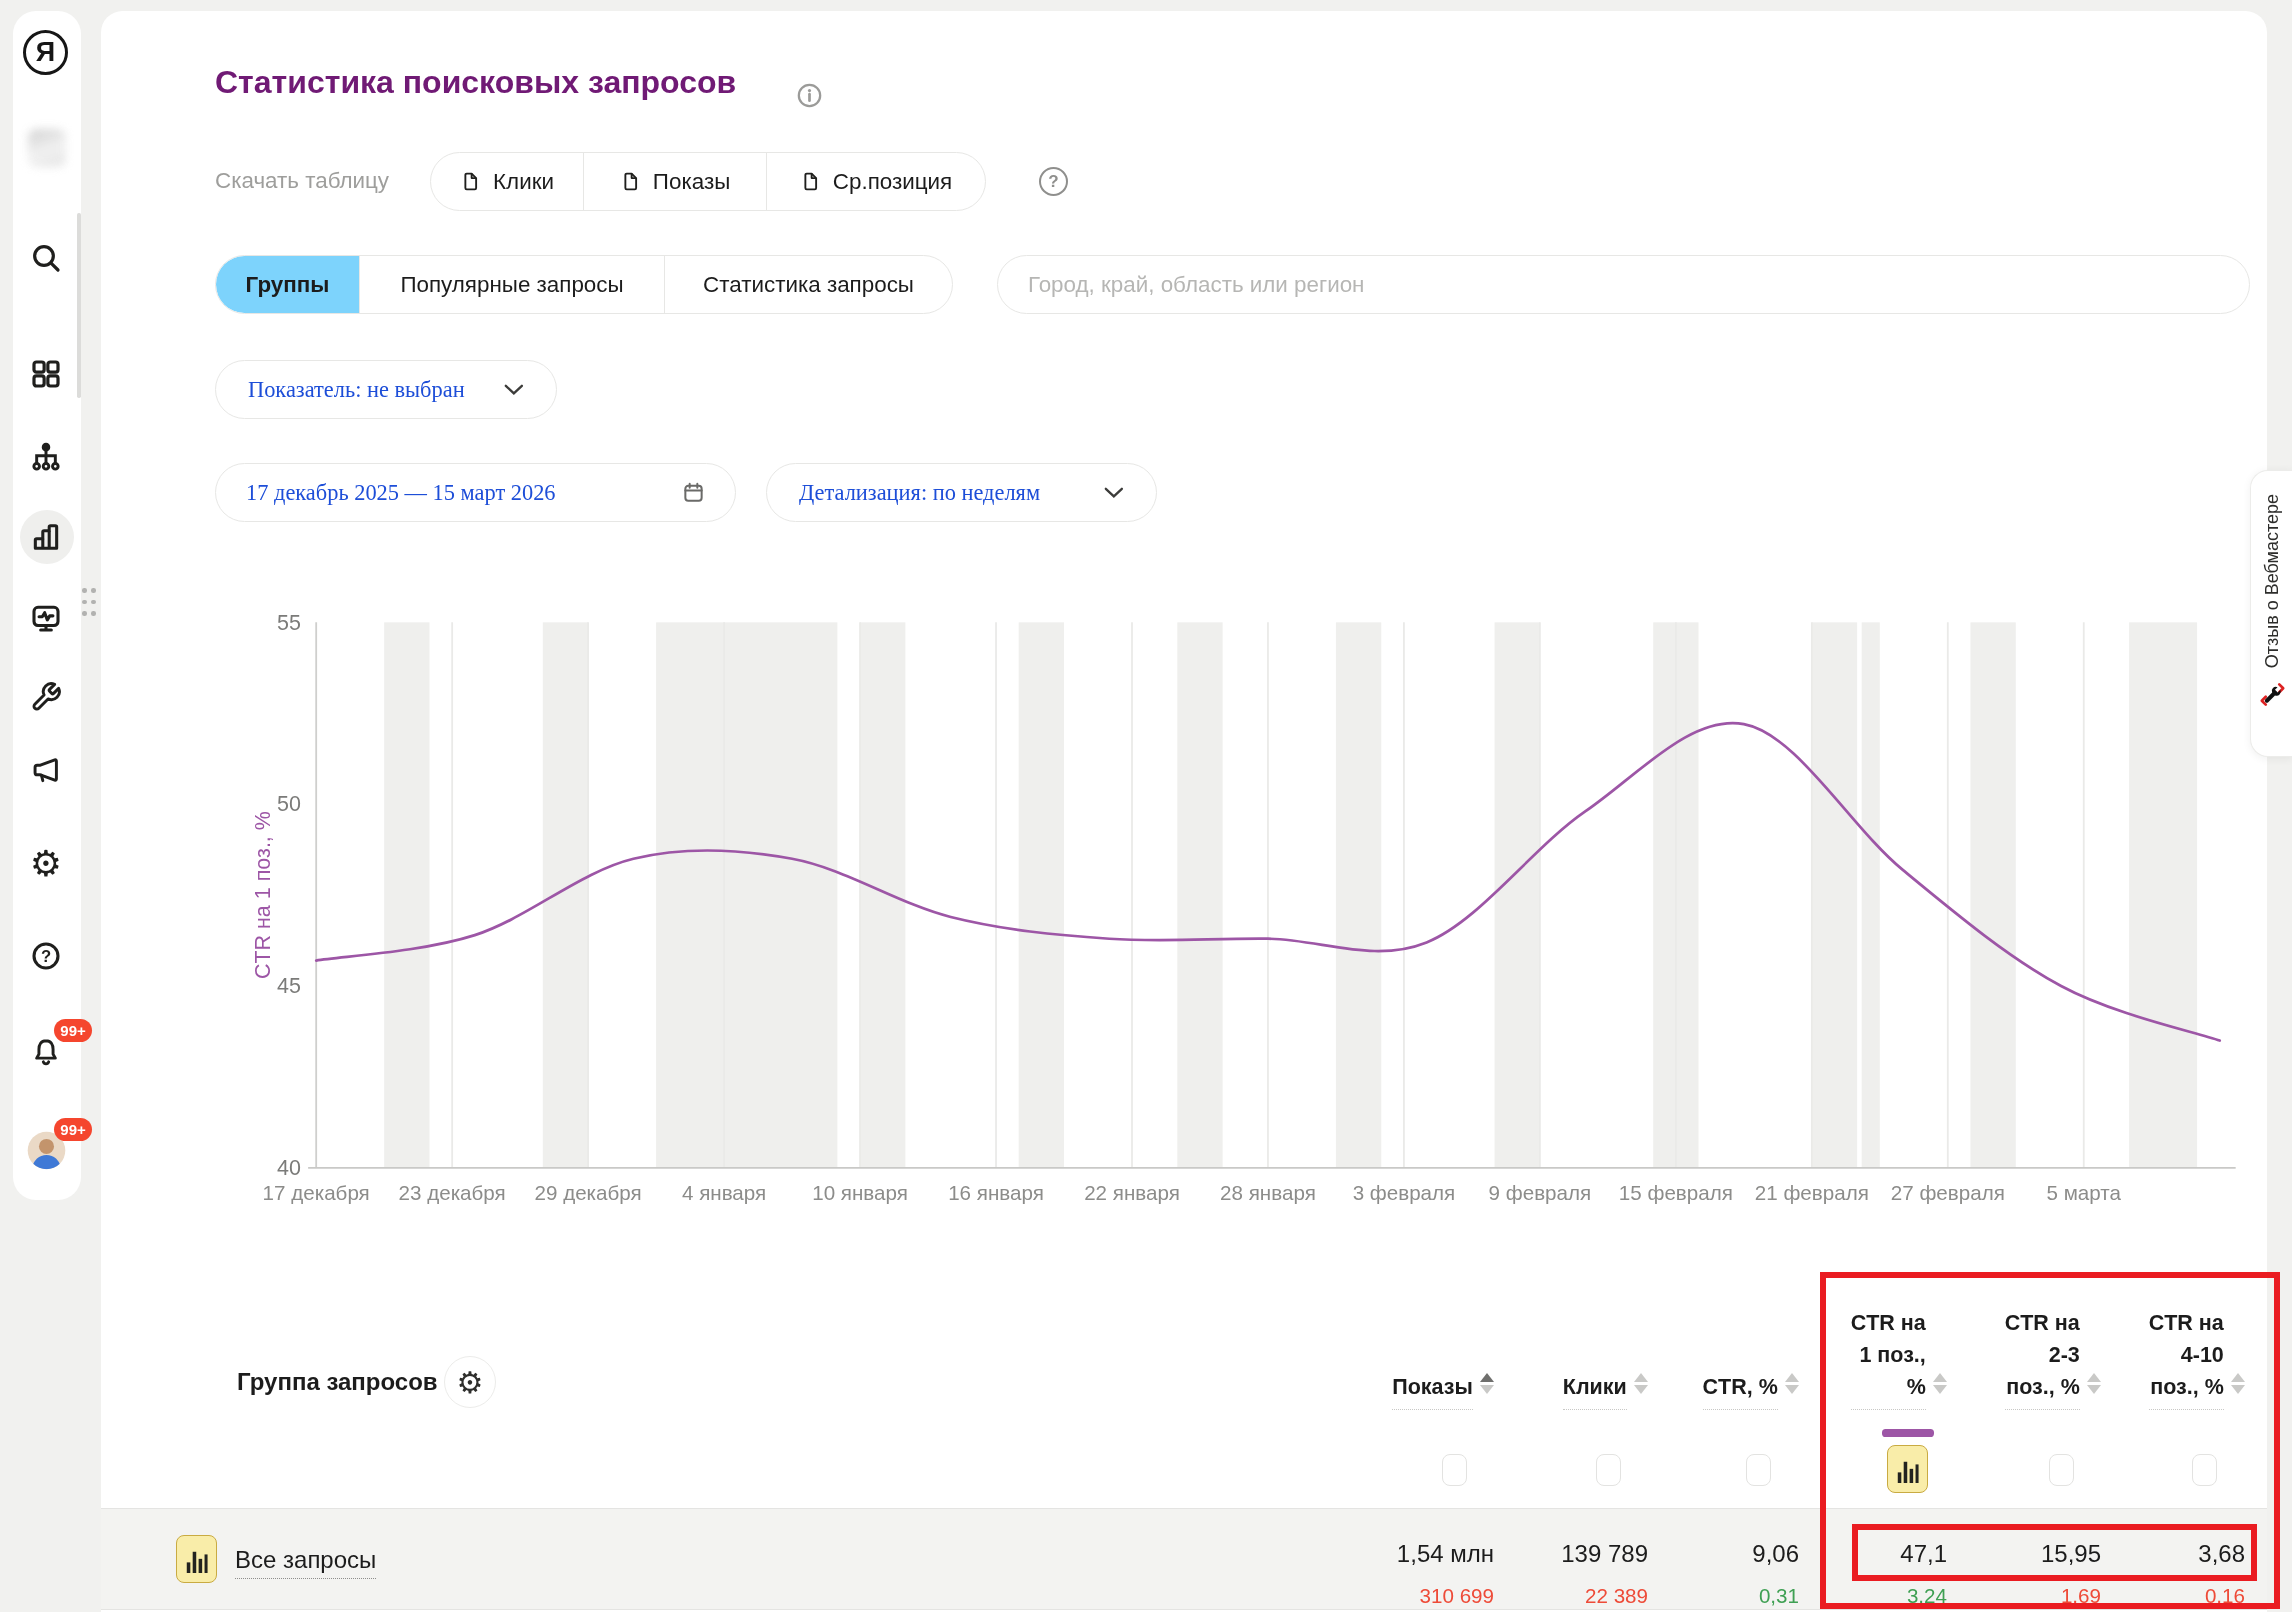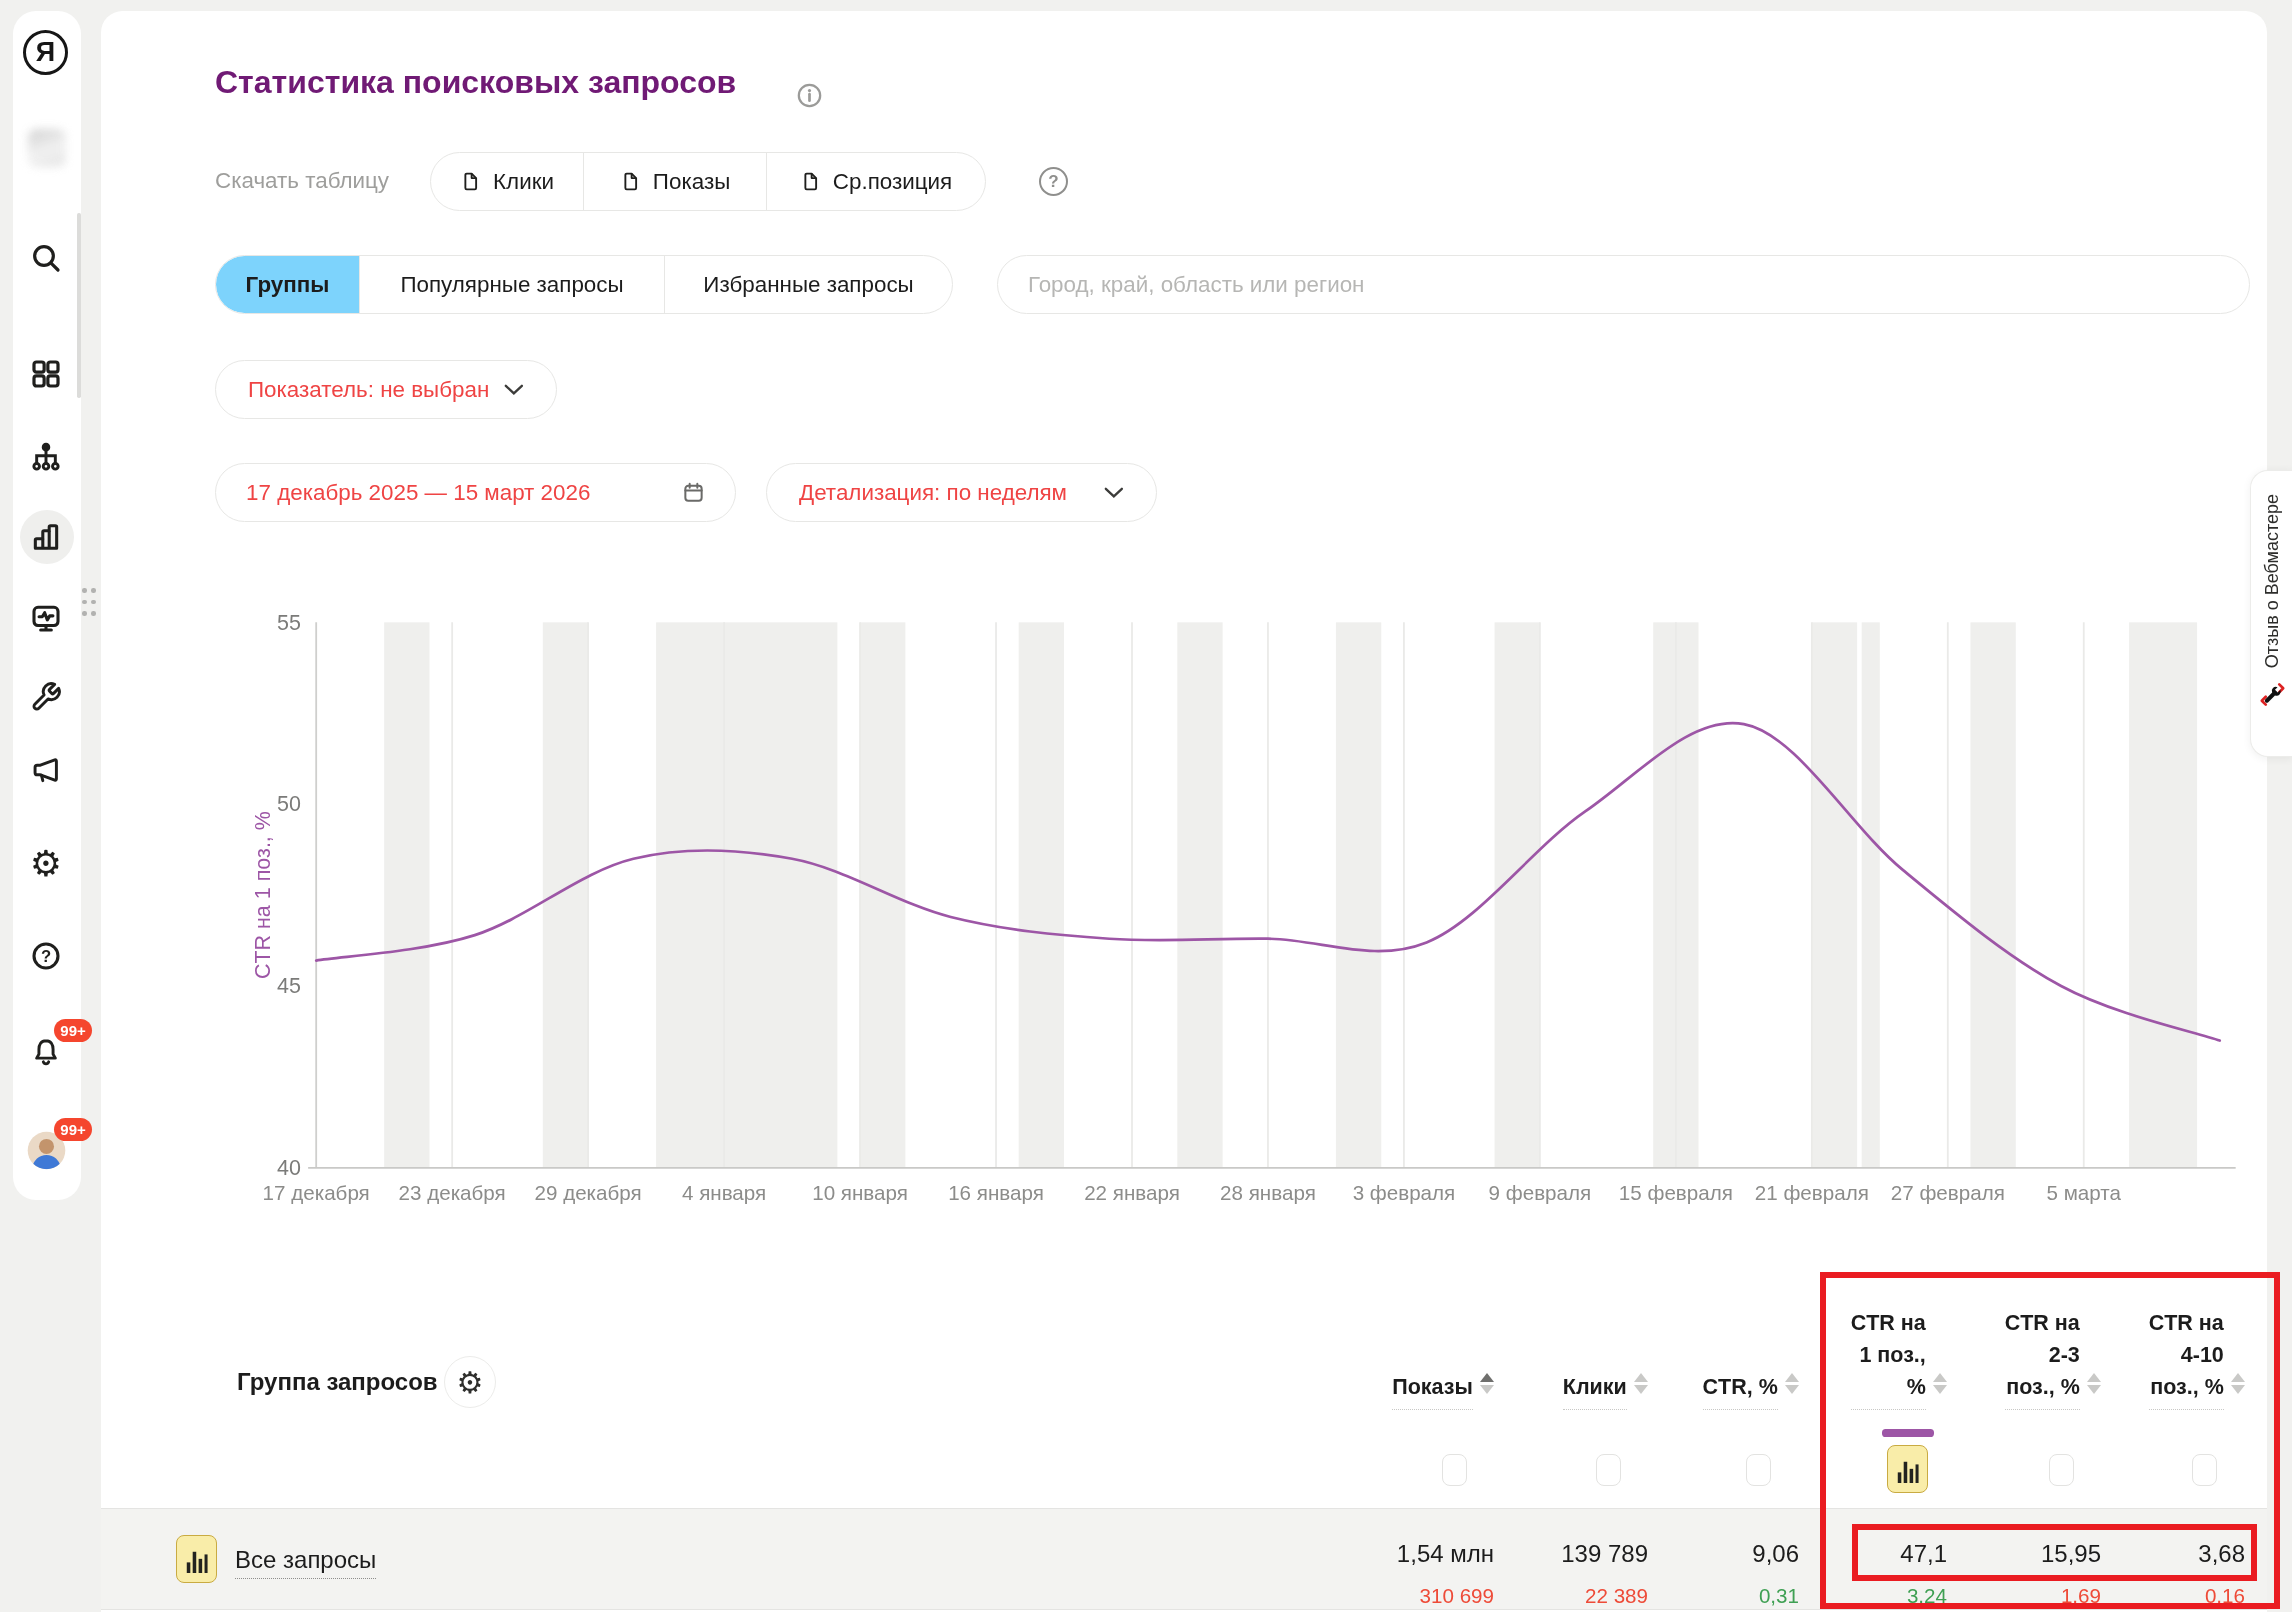--- a/index.html
+++ b/index.html
@@ -26,21 +26,21 @@
     color:#fff;font-size:15px;font-weight:700;display:flex;align-items:center;justify-content:center;
     padding:0 6.3px;box-sizing:border-box;}
   .scroll-thumb{position:absolute;left:77px;top:213px;width:3.6px;height:185px;border-radius:1.8px;background:#dcdcda;}
   .drag-dots{position:absolute;left:82px;top:588px;width:16px;height:34px;}
   .drag-dots i{position:absolute;width:4.5px;height:4.5px;border-radius:50%;background:#b2b2b0;}
   
   .page-title{position:absolute;left:215px;top:64px;font-size:32px;font-weight:700;color:#701a75;}
   .gray-label{position:absolute;left:215px;top:168px;font-size:22.4px;color:#9e9e9c;}
   .pill{position:absolute;border:1.8px solid #e7e7e5;border-radius:29.6px;background:#fff;
     box-sizing:border-box;display:flex;align-items:center;}
-  .pill-text{font-size:22.4px;color:#ef4444;white-space:nowrap;}
+  .pill-text{font-size:22.4px;color:#1d4ed8;white-space:nowrap;font-family:Liberation Serif, serif;}
   .seg-group{position:absolute;display:flex;border:1.8px solid #e7e7e5;border-radius:29.6px;
     background:#fff;box-sizing:border-box;overflow:hidden;}
   .seg{display:flex;align-items:center;justify-content:center;gap:11.6px;font-size:22.4px;
     font-weight:500;color:#1c1c1c;white-space:nowrap;box-sizing:border-box;}
   .seg + .seg{border-left:1.8px solid #e7e7e5;}
   .tab-active{background:#7dd3fc;border-radius:28px 0 0 28px;font-weight:bold;}
   .region-input{position:absolute;border:1.8px solid #e7e7e5;border-radius:29.6px;background:#fff;
     box-sizing:border-box;font-family:"Liberation Sans",sans-serif;font-size:22.4px;color:#1c1c1c;
     padding:0 30px;outline:none;}
   .region-input::placeholder{color:#b6b6b4;}
@@ -218,21 +218,21 @@
   </div>
 
   <div class="seg-group" style="left:215px;top:255px;height:59px">
     <div class="seg tab-active" style="width:143px">
       <span>Группы</span>
     </div>
     <div class="seg" style="width:305px">
       <span>Популярные запросы</span>
     </div>
     <div class="seg" style="width:288px">
-      <span>Избранные запросы</span>
+      <span>Статистика запросы</span>
     </div>
   </div>
   <input class="region-input" style="left: 997px; top: 255px; width: 1253px; height: 59px;" placeholder="Город, край, область или регион">
 
   <div class="pill" style="left:215px;top:360px;width:342px;height:59px;padding:0 32px">
     <span class="pill-text">Показатель: не выбран</span>
     <svg class="chev" width="19.7" height="11.6" viewBox="0 0 22 13" fill="none" stroke="#3c3c3a" stroke-width="2.6" stroke-linecap="round">
         <polyline points="2,2 11,10.5 20,2"></polyline>
       </svg>
   </div>

